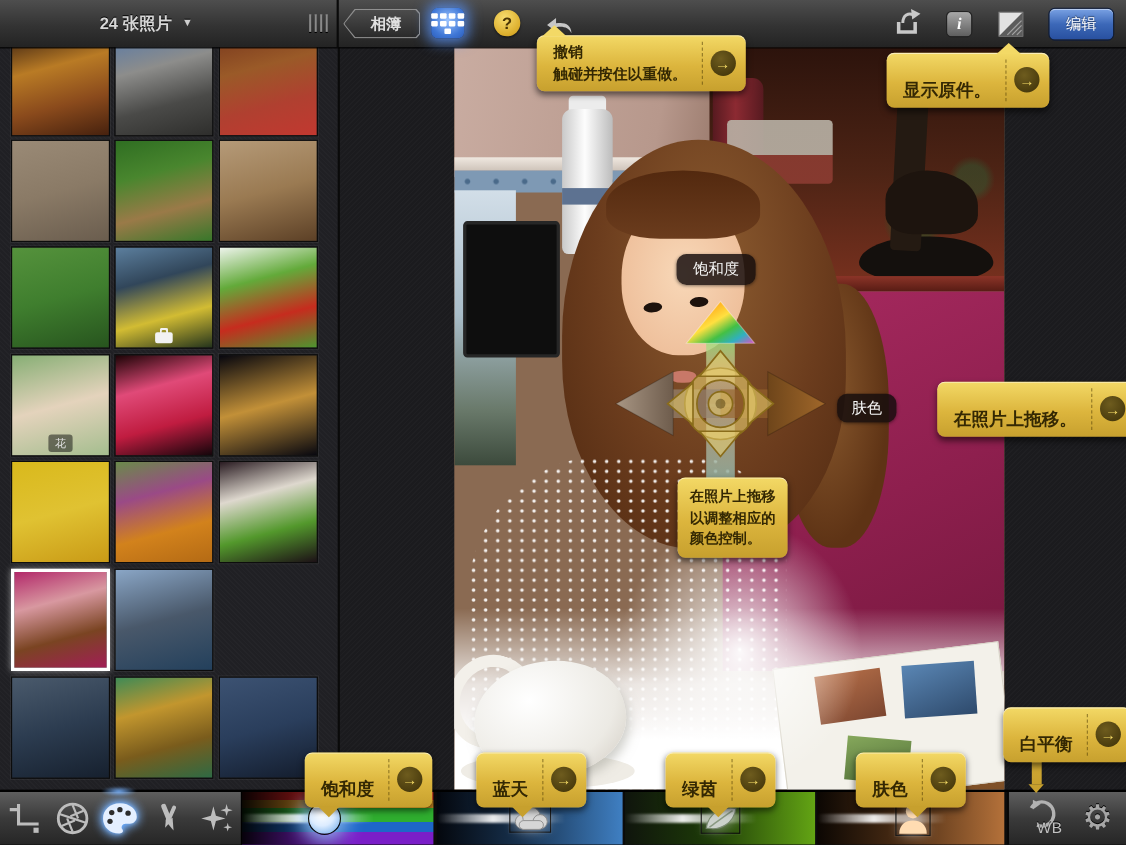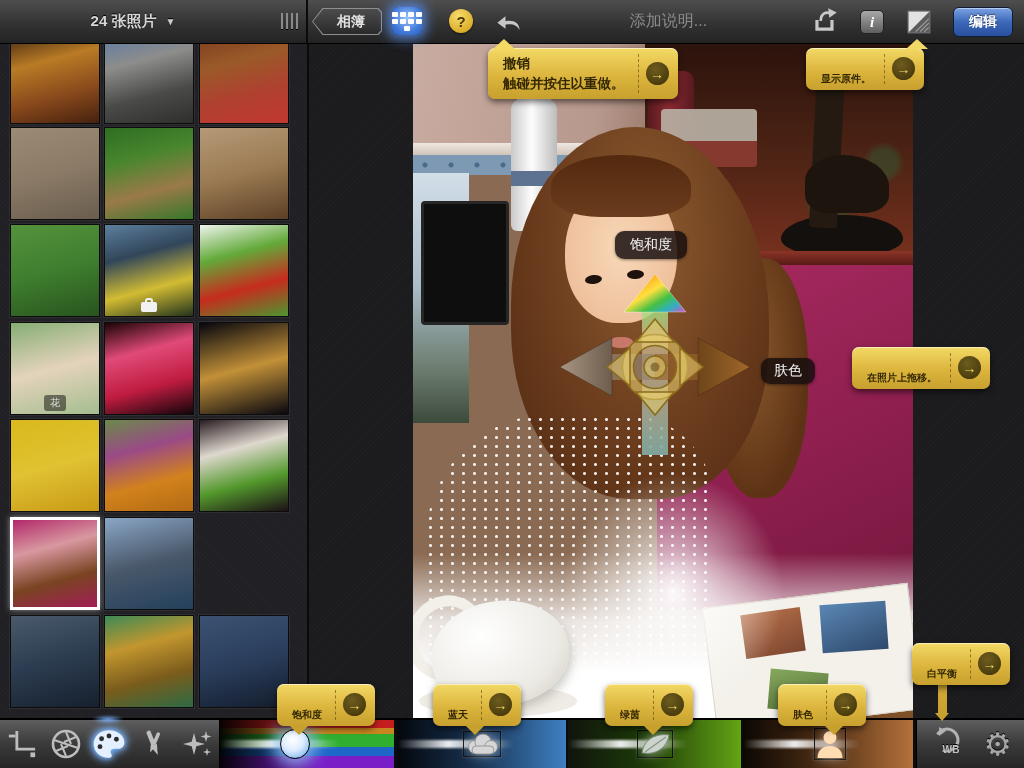--- a/index.html
+++ b/index.html
@@ -35,21 +35,21 @@
   .caption{position:absolute;left:566px;top:0;width:205px;height:43px;display:flex;align-items:center;justify-content:center;color:#8b8b8b;font-size:16px;}
   .icon-btn{position:absolute;top:6px;}
   .share-btn{left:810px;width:30px;height:30px;}
   .info-btn{position:absolute;left:860px;top:10px;width:22px;height:22px;border-radius:5px;
     background:linear-gradient(180deg,#a8a8a8,#5e5e5e);border:1px solid #222;color:#fff;
     font-family:"Liberation Serif","DejaVu Serif",serif;font-style:italic;font-weight:bold;font-size:15px;
     display:flex;align-items:center;justify-content:center;}
   .orig-btn{left:905px;width:28px;height:30px;top:7px;}
   .edit-btn{position:absolute;left:953px;top:7px;width:58px;height:28px;border-radius:6px;
     background:linear-gradient(180deg,#7aa2e4,#3c68b8 50%,#28509f);border:1px solid #101d38;
-    box-shadow:inset 0 1px 0 rgba(255,255,255,.45);color:#fff;font-size:14px;font-weight:bold;
+    box-shadow:inset 0 1px 0 rgba(255,255,255,.45);color:#fff;font-size:14px;font-weight:normal;
     display:flex;align-items:center;justify-content:center;text-shadow:0 -1px 1px rgba(0,0,0,.5);}
   
   #sidebar{position:absolute;left:0;top:43px;width:307px;height:675px;background:#202024;
     border-right:2px solid #0a0a0a;overflow:hidden;z-index:5;
     background-image:repeating-linear-gradient(45deg,rgba(255,255,255,.02) 0 1px,transparent 1px 3px);}
   .thumb{position:absolute;box-sizing:border-box;border:1px solid #0c0c0c;box-shadow:0 0 0 1px rgba(255,255,255,.06);}
   .thumb.selected{border:3px solid #fff;box-shadow:0 0 6px rgba(255,255,255,.5);z-index:3;}
   .thumb-label{position:absolute;left:50%;bottom:3px;transform:translateX(-50%);
     background:rgba(10,10,10,.5);color:#e2e2e2;font-size:10px;padding:1px 6px;border-radius:3px;white-space:nowrap;}
   .toolbox-badge{position:absolute;left:50%;bottom:4px;transform:translateX(-50%);width:16px;height:10px;
@@ -104,29 +104,29 @@
   #arrows{position:absolute;left:548px;top:262px;width:215px;height:205px;z-index:20;}
   .pill{position:absolute;background:rgba(22,13,13,.84);border-radius:9px;color:#f4f4f4;font-size:14px;
     display:flex;align-items:center;justify-content:center;z-index:22;box-shadow:0 1px 3px rgba(0,0,0,.45);white-space:nowrap;}
   #sat-pill{left:615px;top:231px;padding:5px 15px;}
   #skin-pill{left:761px;top:358px;padding:4px 13px;}
   
   .callout{position:absolute;z-index:50;display:inline-flex;align-items:center;
     background:linear-gradient(180deg,#f3d966,#dcb53d 55%,#c7a02e);
     border-radius:7px;box-shadow:0 3px 6px rgba(0,0,0,.55),inset 0 1px 0 rgba(255,255,255,.55);
     color:#342803;font-weight:bold;padding:4px 9px;}
-  .callout .txt{padding:0 6px;font-size:10px;white-space:nowrap;line-height:1.35;margin-top:20px;}
+  .callout .txt{padding:0 6px;font-size:16px;white-space:nowrap;line-height:1.35;margin-top:20px;}
   .callout .lines{padding:2px 6px;font-size:13.5px;white-space:nowrap;line-height:1.45;}
   .callout .sep{align-self:stretch;border-left:1px dashed rgba(86,66,8,.6);margin:2px 7px;}
   .callout .go{width:23px;height:23px;min-width:23px;border-radius:50%;
     background:radial-gradient(circle at 40% 32%,#6e5c1e,#493b0d 75%);color:#f6dc66;
     display:flex;align-items:center;justify-content:center;font-size:14px;font-weight:bold;}
   .ptr-up{position:absolute;top:-9px;width:0;height:0;border-left:11px solid transparent;border-right:11px solid transparent;border-bottom:10px solid #f3d966;}
   .ptr-down{position:absolute;bottom:-9px;width:0;height:0;border-left:10px solid transparent;border-right:10px solid transparent;border-top:10px solid #c7a02e;}
-  #co-undo{left:488px;top:48px;}
+  #co-undo{left:488px;top:32px;}
   #co-undo .ptr-up{left:5px;}
   #co-orig{left:806px;top:48px;}
   #co-orig .ptr-up{left:100px;}
   #co-help{left:852px;top:347px;}
   #co-drag{left:616px;top:434px;display:block;padding:7px 11px;}
   #co-drag .line{font-size:13px;line-height:1.5;white-space:nowrap;}
   #co-sat{left:277px;top:684px;}  #co-sat .ptr-down{left:12px;}
   #co-blue{left:433px;top:684px;} #co-blue .ptr-down{left:32px;}
   #co-green{left:605px;top:684px;}#co-green .ptr-down{left:38px;}
   #co-skin{left:778px;top:684px;} #co-skin .ptr-down{left:46px;}
@@ -154,21 +154,21 @@
   #sl-green{left:568px;width:173px;background:linear-gradient(90deg,#040902,#27511020 0,#1d3b08 45%,#63a414);}
   #sl-skin{left:743px;width:170px;background:linear-gradient(90deg,#0c0703,#4a2c14 45%,#b4713a);}
   .thumb.ball{width:30px;height:30px;border-radius:50%;
     background:radial-gradient(circle at 42% 35%,#ffffff,#dcecff 45%,#8cbcf0 80%,#5e9ce0);
     box-shadow:0 0 16px 6px rgba(150,200,255,.85);}
   .thumb svg{display:block;filter:drop-shadow(0 0 6px rgba(255,255,255,.55));}
   .wb-panel{position:absolute;left:916px;top:0;width:108px;height:48px;
     background:linear-gradient(180deg,#5e5e5e,#3a3a3a 50%,#262626);border-left:1px solid #000;
     display:flex;align-items:center;justify-content:space-evenly;}
   .wb-btn{position:relative;width:40px;height:36px;}
-  .wb-text{position:absolute;left:12px;top:18px;color:#c2c2c2;font-size:10px;font-weight:bold;letter-spacing:.5px;text-shadow:0 -1px 0 #000;}
+  .wb-text{position:absolute;left:12px;top:18px;color:#c2c2c2;font-size:14px;font-weight:normal;letter-spacing:.5px;text-shadow:0 -1px 0 #000;}
   .gear{font-family:"DejaVu Sans",sans-serif;font-size:31px;color:#a6a6a6;line-height:1;text-shadow:0 -1px 0 #000;}
 </style>
 </head>
 <body>
 
 <div id="app">
 
   <div id="top-bar">
     <div class="photo-count">
       <span>24 张照片</span>
@@ -194,21 +194,20 @@
         <i></i>
         <i></i>
         <i></i>
     </div>
     <div class="help-btn">?</div>
     <div class="undo-btn">
       <svg width="28" height="26" viewBox="0 0 24 22">
         <path d="M21 19c0-7-5.5-9-12-7.8V7L2 12.4l7 5.2v-3.4c5.5-1 10 .2 12 4.8z" fill="#c6c6c6"></path>
       </svg>
     </div>
-    <div class="caption">添加说明...</div>
     <div class="icon-btn share-btn">
       <svg width="30" height="30" viewBox="0 0 28 28">
         <path d="M5 13v10h17V13h-3v7H8v-7z" fill="#c8c8c8"></path>
         <path d="M10 14c0-7 5-9 9-7" stroke="#c8c8c8" stroke-width="2.5" fill="none"></path>
         <polygon points="17,2 25,6 18,11" fill="#c8c8c8"></polygon>
       </svg>
     </div>
     <div class="info-btn">i</div>
     <div class="icon-btn orig-btn">
       <svg width="28" height="30" viewBox="0 0 26 26">
@@ -352,20 +351,25 @@
     <div class="sep"></div>
     <div class="go">→</div>
   </div>
 
   <div class="callout" id="co-help">
     <div class="txt">在照片上拖移。</div>
     <div class="sep"></div>
     <div class="go">→</div>
   </div>
 
+  <div class="callout" id="co-drag">
+    <div class="line">在照片上拖移</div>
+    <div class="line">以调整相应的</div>
+    <div class="line">颜色控制。</div>
+  </div>
 
   <div class="callout" id="co-sat">
     <div class="txt">饱和度</div>
     <div class="sep"></div>
     <div class="go">→</div>
     <div class="ptr-down"></div>
   </div>
   <div class="callout" id="co-blue">
     <div class="txt">蓝天</div>
     <div class="sep"></div>

